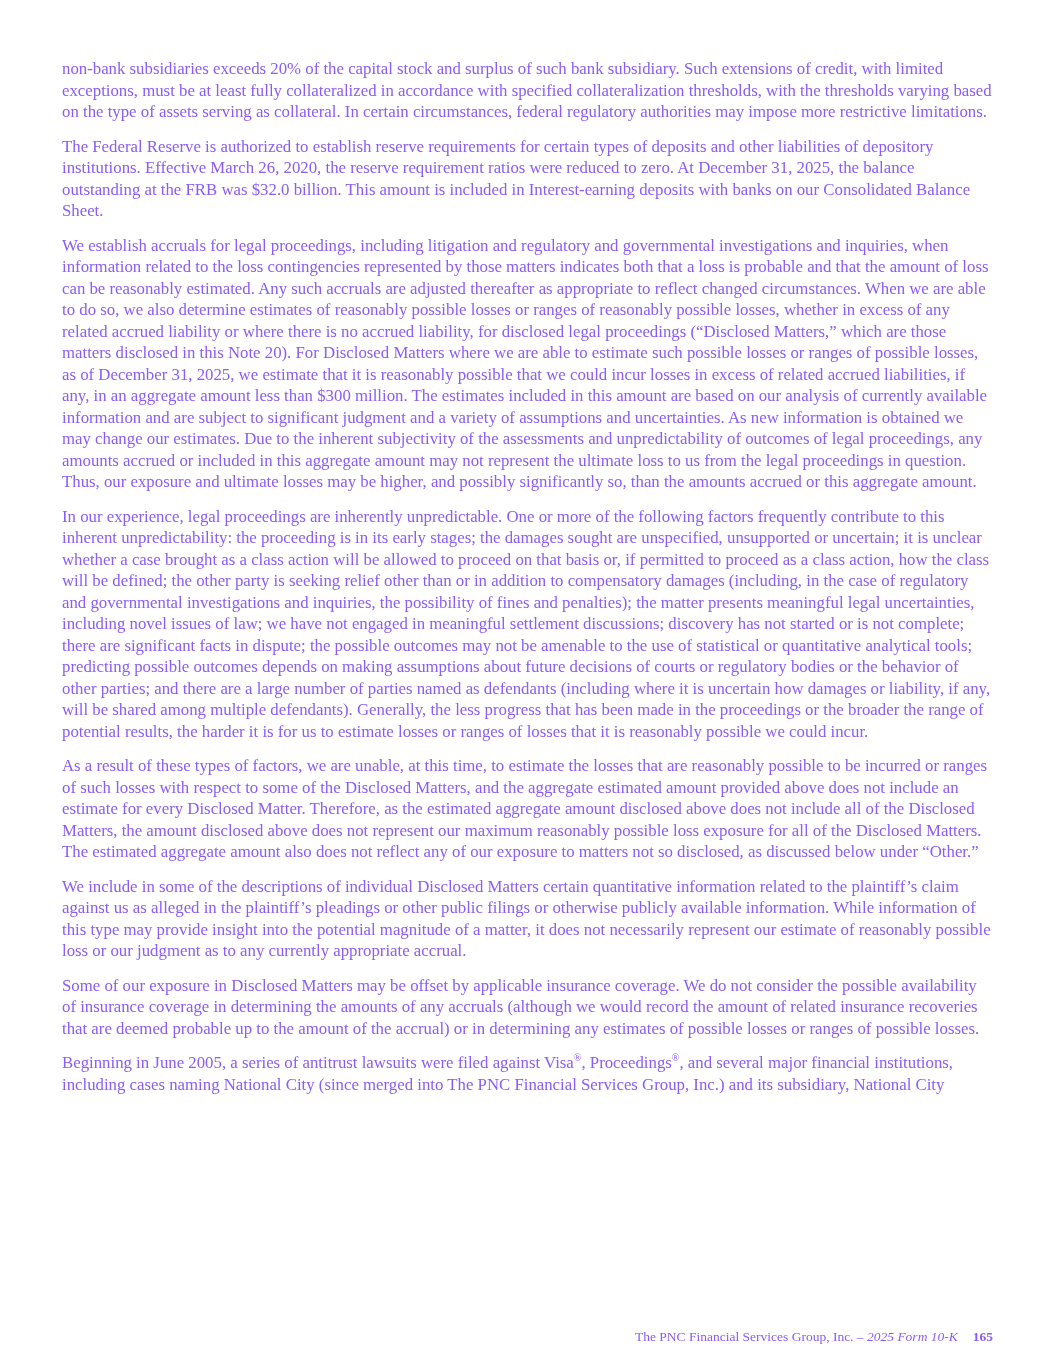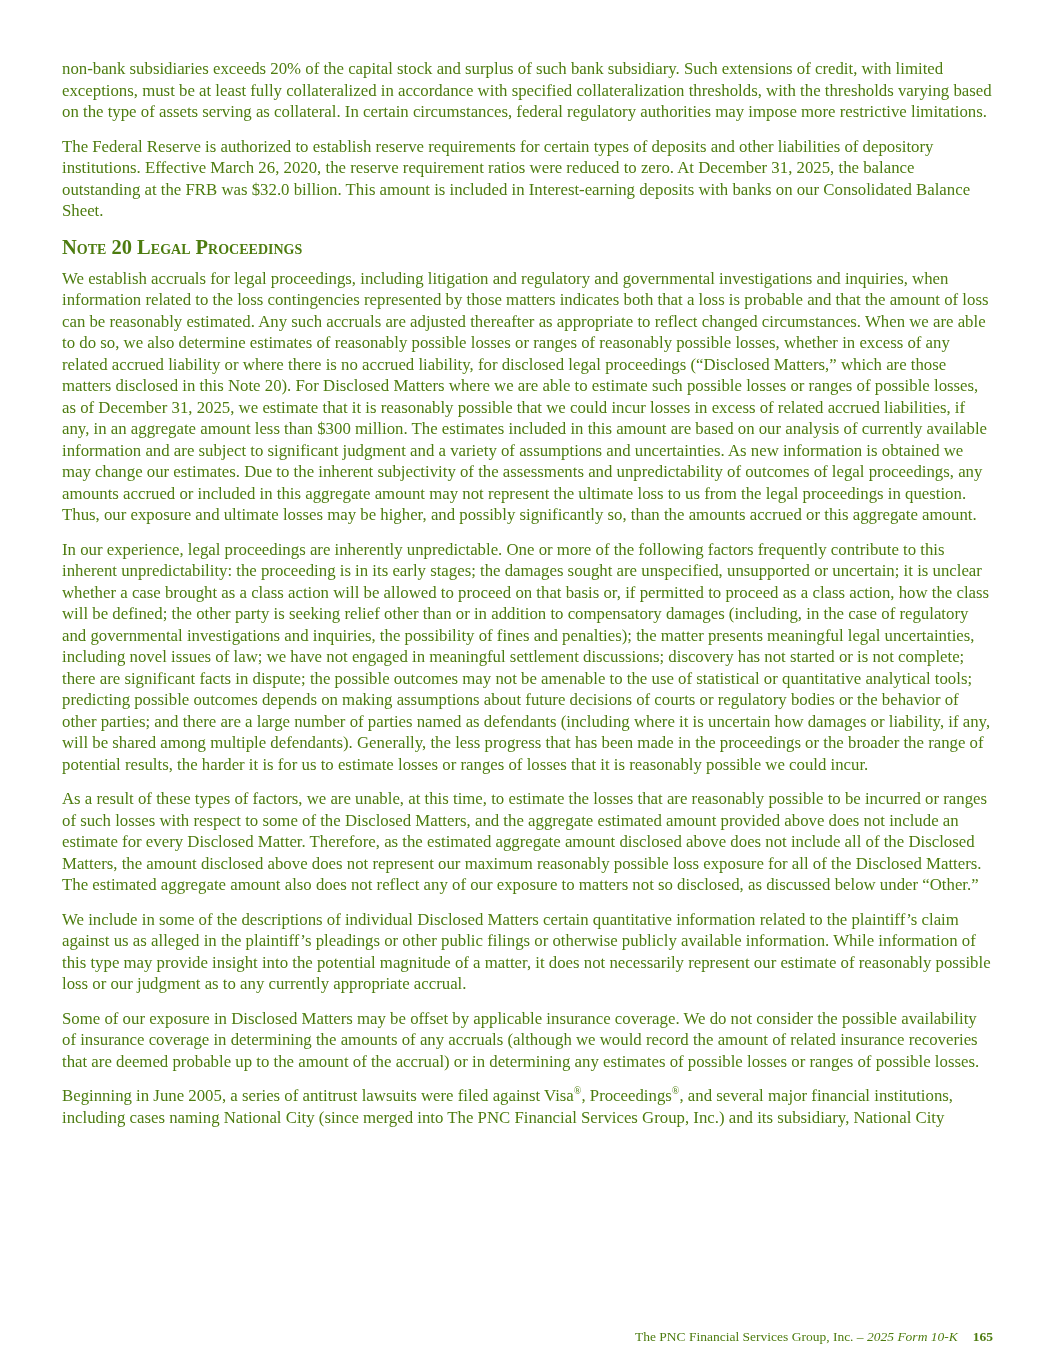--- a/index.html
+++ b/index.html
@@ -3,21 +3,21 @@
 <meta charset="utf-8">
 <style>
   * { box-sizing: border-box; }
   html, body { margin: 0; padding: 0; background: #ffffff; }
   .page {
     position: relative;
     width: 1055px;
     height: 1365px;
     background: #ffffff;
     font-family: "Liberation Serif", "DejaVu Serif", serif;
-    color: #4d7c0f;
+    color: #8b5cf6;
     overflow: hidden;
   }
   .content {
     position: absolute;
     left: 62px;
     top: 58px;
     width: 932px;
   }
   .para {
     font-size: 16.8px;
@@ -58,21 +58,20 @@
 </head>
 <body>
 
 <div class="page">
   <div class="content">
 
     <p class="para">non-bank subsidiaries exceeds 20% of the capital stock and surplus of such bank subsidiary. Such extensions of credit, with limited exceptions, must be at least fully collateralized in accordance with specified collateralization thresholds, with the thresholds varying based on the type of assets serving as collateral. In certain circumstances, federal regulatory authorities may impose more restrictive limitations.</p>
 
     <p class="para">The Federal Reserve is authorized to establish reserve requirements for certain types of deposits and other liabilities of depository institutions. Effective March 26, 2020, the reserve requirement ratios were reduced to zero. At December 31, 2025, the balance outstanding at the FRB was $32.0 billion. This amount is included in Interest-earning deposits with banks on our Consolidated Balance Sheet.</p>
 
-    <h2 class="section-heading">Note 20 Legal Proceedings</h2>
 
     <p class="para">We establish accruals for legal proceedings, including litigation and regulatory and governmental investigations and inquiries, when information related to the loss contingencies represented by those matters indicates both that a loss is probable and that the amount of loss can be reasonably estimated. Any such accruals are adjusted thereafter as appropriate to reflect changed circumstances. When we are able to do so, we also determine estimates of reasonably possible losses or ranges of reasonably possible losses, whether in excess of any related accrued liability or where there is no accrued liability, for disclosed legal proceedings (“Disclosed Matters,” which are those matters disclosed in this Note 20). For Disclosed Matters where we are able to estimate such possible losses or ranges of possible losses, as of December 31, 2025, we estimate that it is reasonably possible that we could incur losses in excess of related accrued liabilities, if any, in an aggregate amount less than $300 million. The estimates included in this amount are based on our analysis of currently available information and are subject to significant judgment and a variety of assumptions and uncertainties. As new information is obtained we may change our estimates. Due to the inherent subjectivity of the assessments and unpredictability of outcomes of legal proceedings, any amounts accrued or included in this aggregate amount may not represent the ultimate loss to us from the legal proceedings in question. Thus, our exposure and ultimate losses may be higher, and possibly significantly so, than the amounts accrued or this aggregate amount.</p>
 
     <p class="para">In our experience, legal proceedings are inherently unpredictable. One or more of the following factors frequently contribute to this inherent unpredictability: the proceeding is in its early stages; the damages sought are unspecified, unsupported or uncertain; it is unclear whether a case brought as a class action will be allowed to proceed on that basis or, if permitted to proceed as a class action, how the class will be defined; the other party is seeking relief other than or in addition to compensatory damages (including, in the case of regulatory and governmental investigations and inquiries, the possibility of fines and penalties); the matter presents meaningful legal uncertainties, including novel issues of law; we have not engaged in meaningful settlement discussions; discovery has not started or is not complete; there are significant facts in dispute; the possible outcomes may not be amenable to the use of statistical or quantitative analytical tools; predicting possible outcomes depends on making assumptions about future decisions of courts or regulatory bodies or the behavior of other parties; and there are a large number of parties named as defendants (including where it is uncertain how damages or liability, if any, will be shared among multiple defendants). Generally, the less progress that has been made in the proceedings or the broader the range of potential results, the harder it is for us to estimate losses or ranges of losses that it is reasonably possible we could incur.</p>
 
     <p class="para">As a result of these types of factors, we are unable, at this time, to estimate the losses that are reasonably possible to be incurred or ranges of such losses with respect to some of the Disclosed Matters, and the aggregate estimated amount provided above does not include an estimate for every Disclosed Matter. Therefore, as the estimated aggregate amount disclosed above does not include all of the Disclosed Matters, the amount disclosed above does not represent our maximum reasonably possible loss exposure for all of the Disclosed Matters. The estimated aggregate amount also does not reflect any of our exposure to matters not so disclosed, as discussed below under “Other.”</p>
 
     <p class="para">We include in some of the descriptions of individual Disclosed Matters certain quantitative information related to the plaintiff’s claim against us as alleged in the plaintiff’s pleadings or other public filings or otherwise publicly available information. While information of this type may provide insight into the potential magnitude of a matter, it does not necessarily represent our estimate of reasonably possible loss or our judgment as to any currently appropriate accrual.</p>
 
     <p class="para">Some of our exposure in Disclosed Matters may be offset by applicable insurance coverage. We do not consider the possible availability of insurance coverage in determining the amounts of any accruals (although we would record the amount of related insurance recoveries that are deemed probable up to the amount of the accrual) or in determining any estimates of possible losses or ranges of possible losses.</p>

